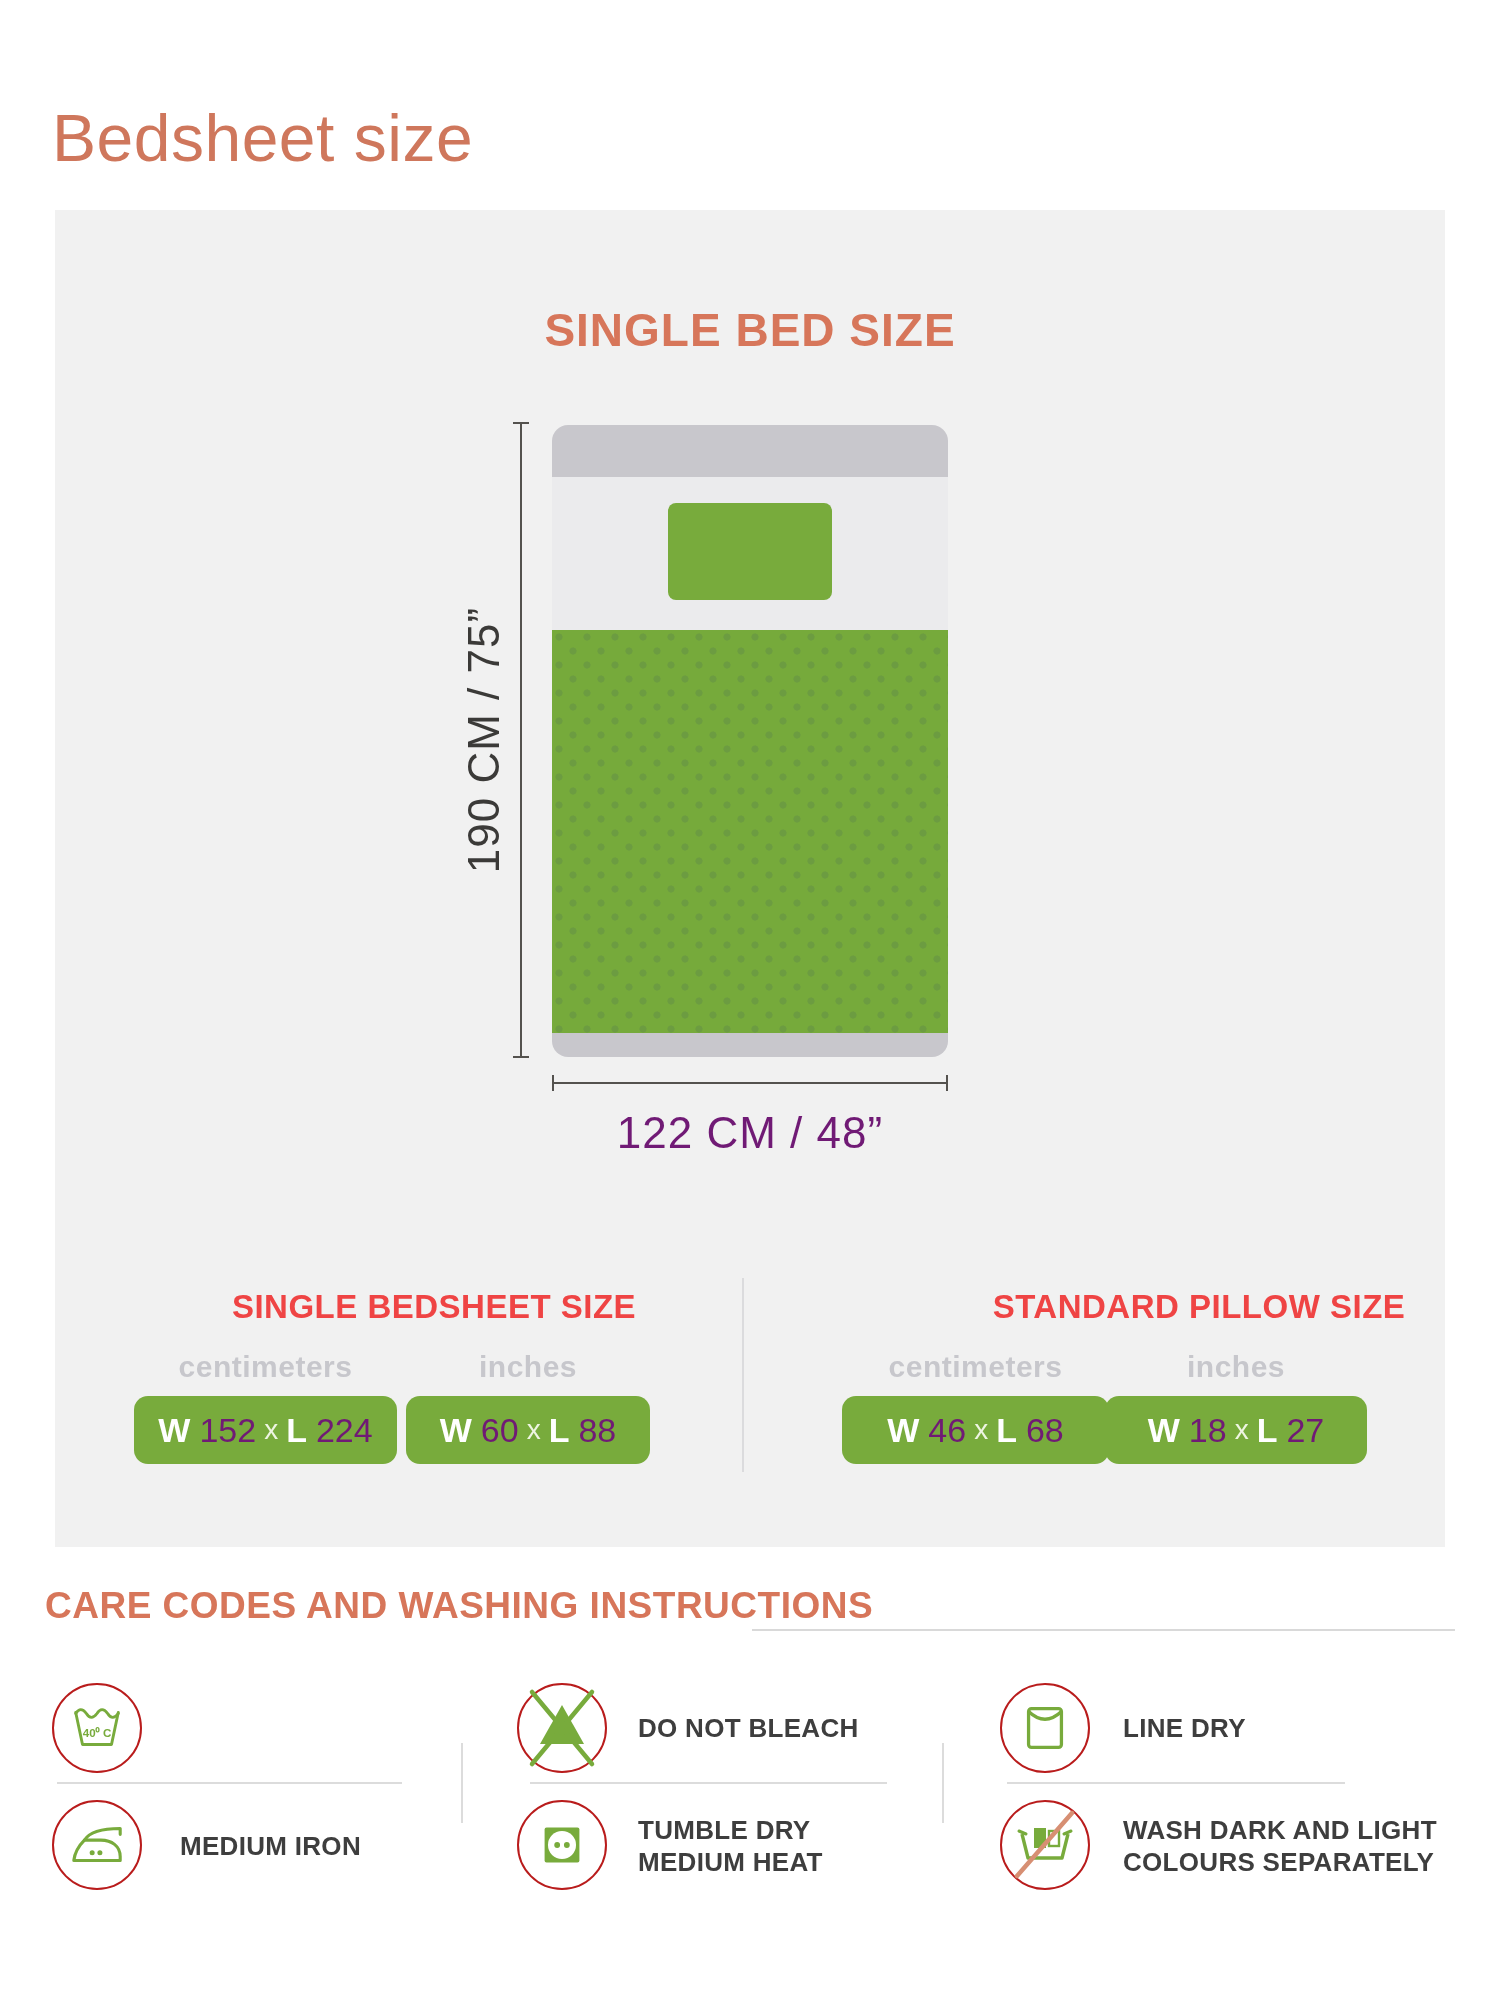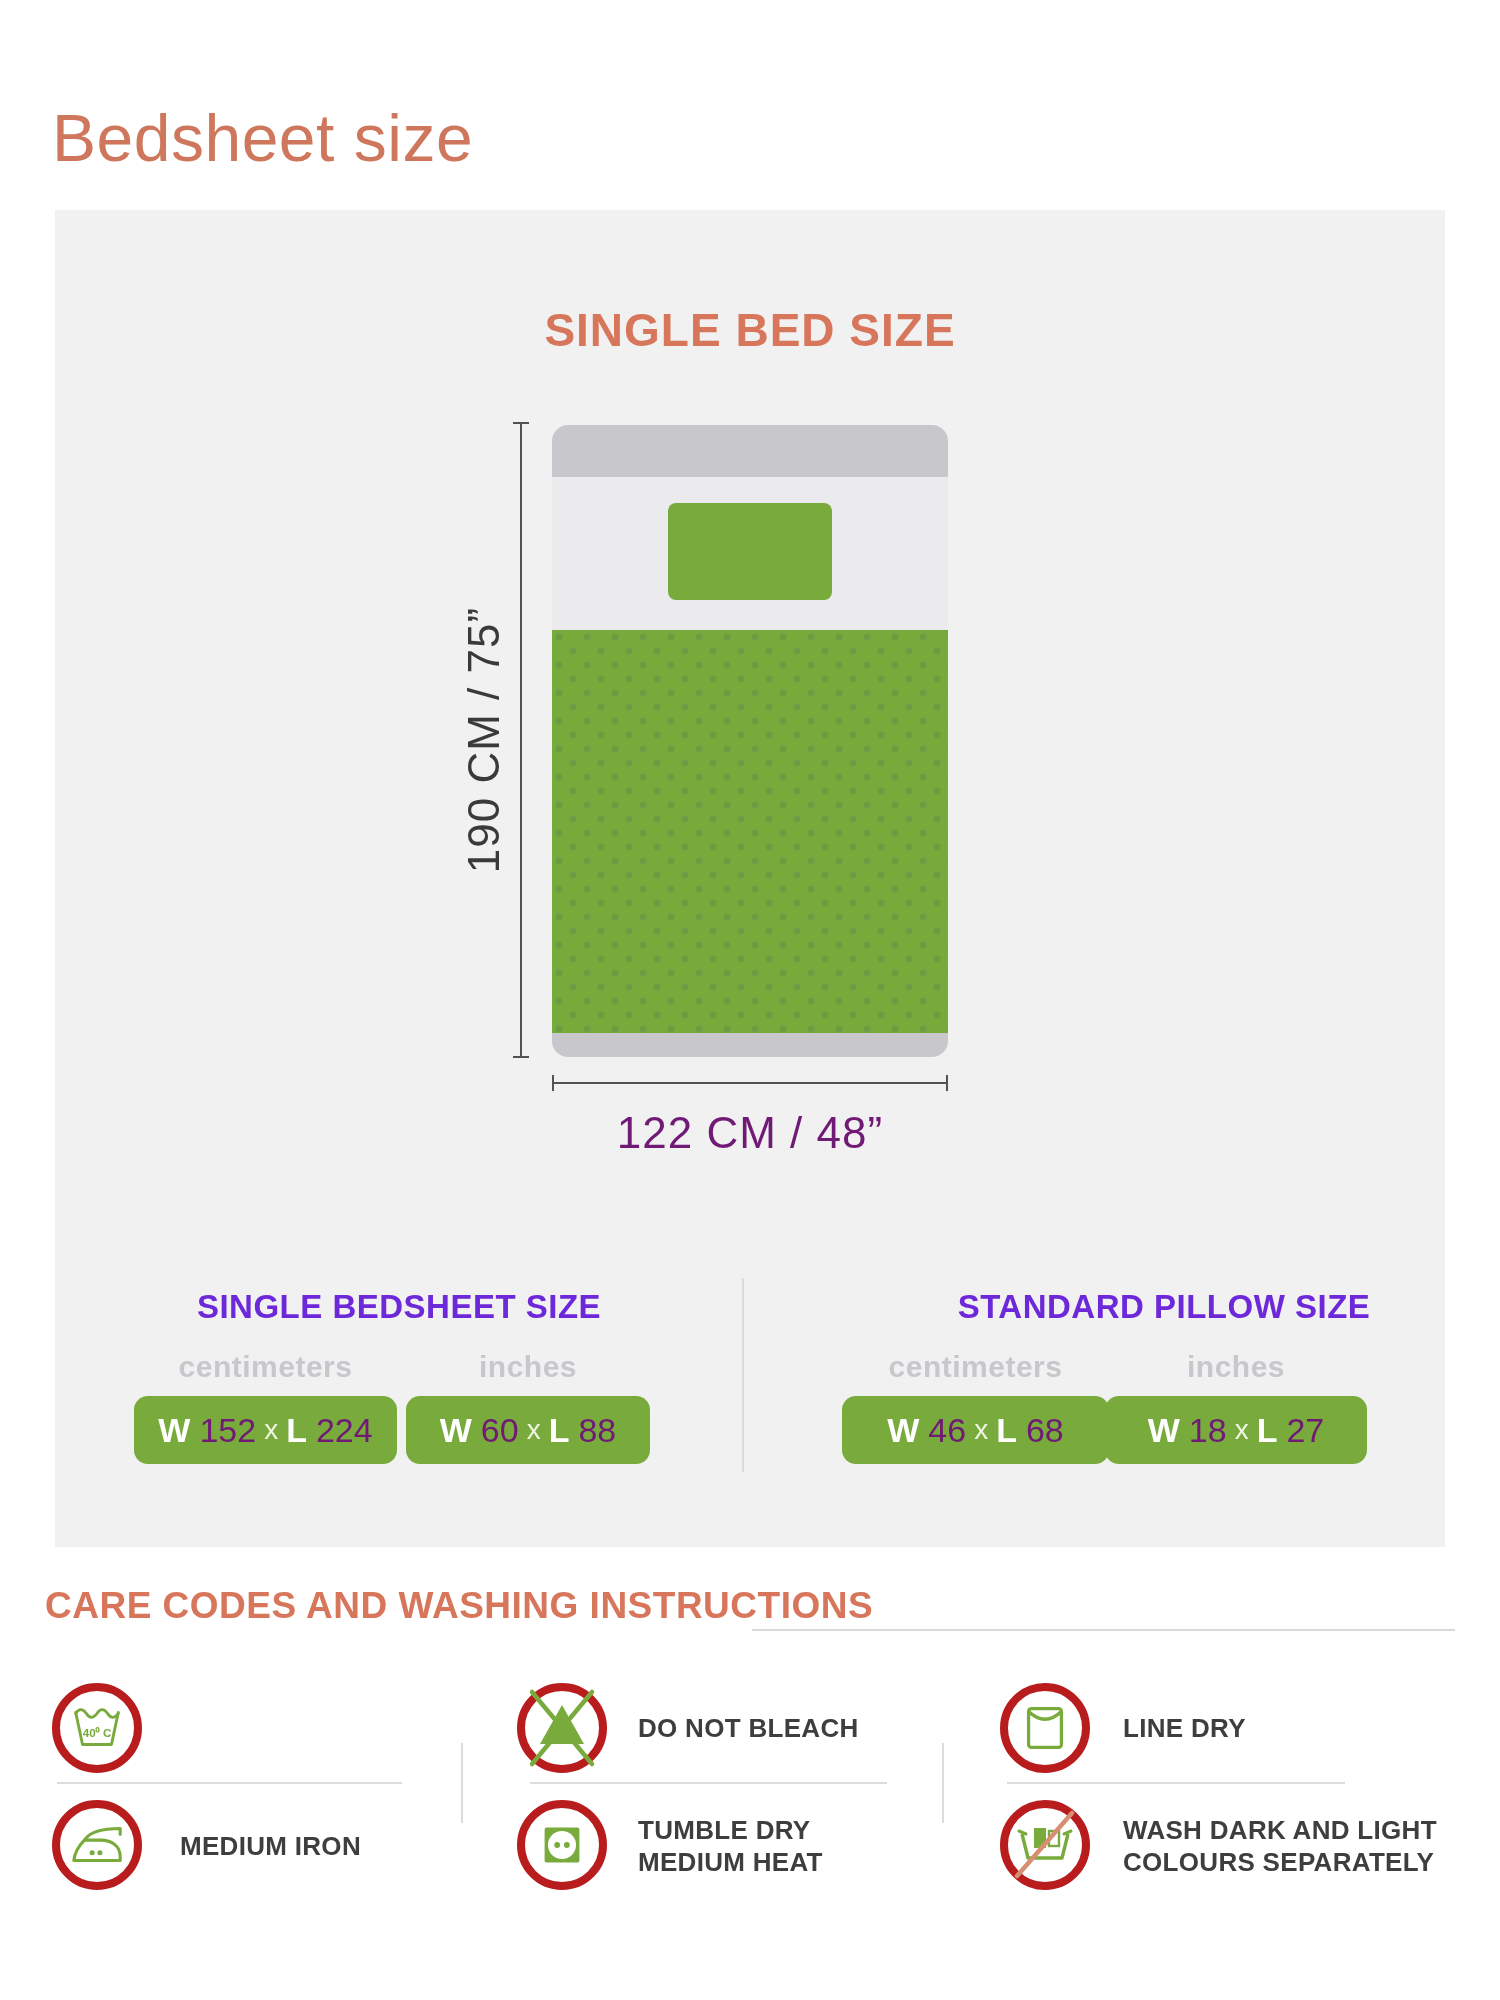--- a/index.html
+++ b/index.html
@@ -46,21 +46,21 @@
     left:484px;top:740px;transform:translate(-50%,-50%) rotate(-90deg);
     white-space:nowrap;font-size:44px;color:#3b3a38;letter-spacing:1px;
   }
   #hdim{left:553px;top:1082px;width:394px;height:0;border-top:2px solid #54524e;}
   #hdim:before,#hdim:after{content:"";position:absolute;top:-9px;height:16px;border-left:2px solid #54524e;}
   #hdim:before{left:-1px;}
   #hdim:after{right:-1px;}
   #hdim-label{left:0;right:0;top:1108px;text-align:center;font-size:44px;color:#701a75;letter-spacing:1px;}
 
   
-  .section-heading{font-size:33px;font-weight:bold;color:#6d28d9;letter-spacing:0.5px;text-align:center;}
+  .section-heading{font-size:33px;font-weight:bold;color:#ef4444;letter-spacing:0.5px;text-align:center;padding-left:35px;}
   #bedsheet-heading{left:55px;width:688px;top:1288px;}
   #pillow-heading{left:743px;width:842px;top:1288px;}
   #section-divider{left:742px;top:1278px;height:194px;width:0;border-left:2px solid #dbdbdd;}
 
   .unit-label{font-size:30px;font-weight:bold;color:#c7c7cc;text-align:center;letter-spacing:0.5px;}
   #unit-cm-left{left:134px;width:263px;top:1350px;}
   #unit-in-left{left:406px;width:244px;top:1350px;}
   #unit-cm-right{left:842px;width:267px;top:1350px;}
   #unit-in-right{left:1105px;width:262px;top:1350px;}
 
@@ -74,21 +74,21 @@
   #badge-pillow-in{left:1105px;width:262px;}
   .size-badge .key{font-weight:bold;color:#ffffff;}
   .size-badge .num{font-weight:normal;color:#701a75;margin-left:9px;}
   .size-badge .sep{font-weight:normal;color:#eef5e1;font-size:28px;margin:0 8px;}
 
   
   #care-heading{left:45px;top:1585px;font-size:37px;font-weight:bold;color:#d7765a;letter-spacing:0.5px;}
   #care-heading-line{left:752px;top:1629px;width:703px;height:0;border-top:2px solid #d9d9d9;}
 
   .care-circle{
-    width:90px;height:90px;border:8px solid #b91c1c;border-radius:50%;
+    width:90px;height:90px;border:2px solid #b91c1c;border-radius:50%;
     display:flex;align-items:center;justify-content:center;box-sizing:border-box;
   }
   #circle-machine-wash{left:52px;top:1683px;}
   #circle-medium-iron{left:52px;top:1800px;}
   #circle-do-not-bleach{left:517px;top:1683px;}
   #circle-tumble-dry{left:517px;top:1800px;}
   #circle-line-dry{left:1000px;top:1683px;}
   #circle-wash-separately{left:1000px;top:1800px;}
   .care-circle svg{overflow:visible;}
 

